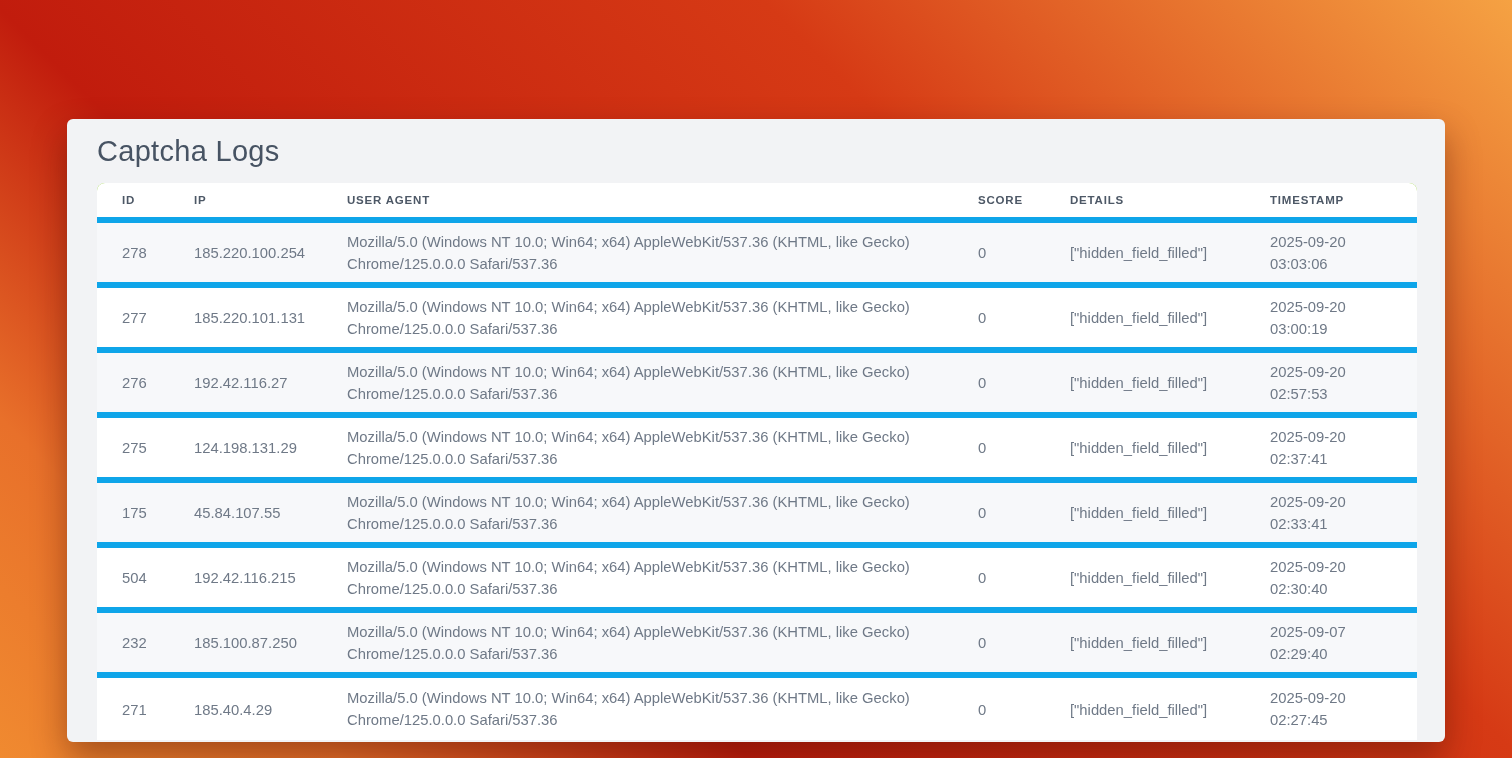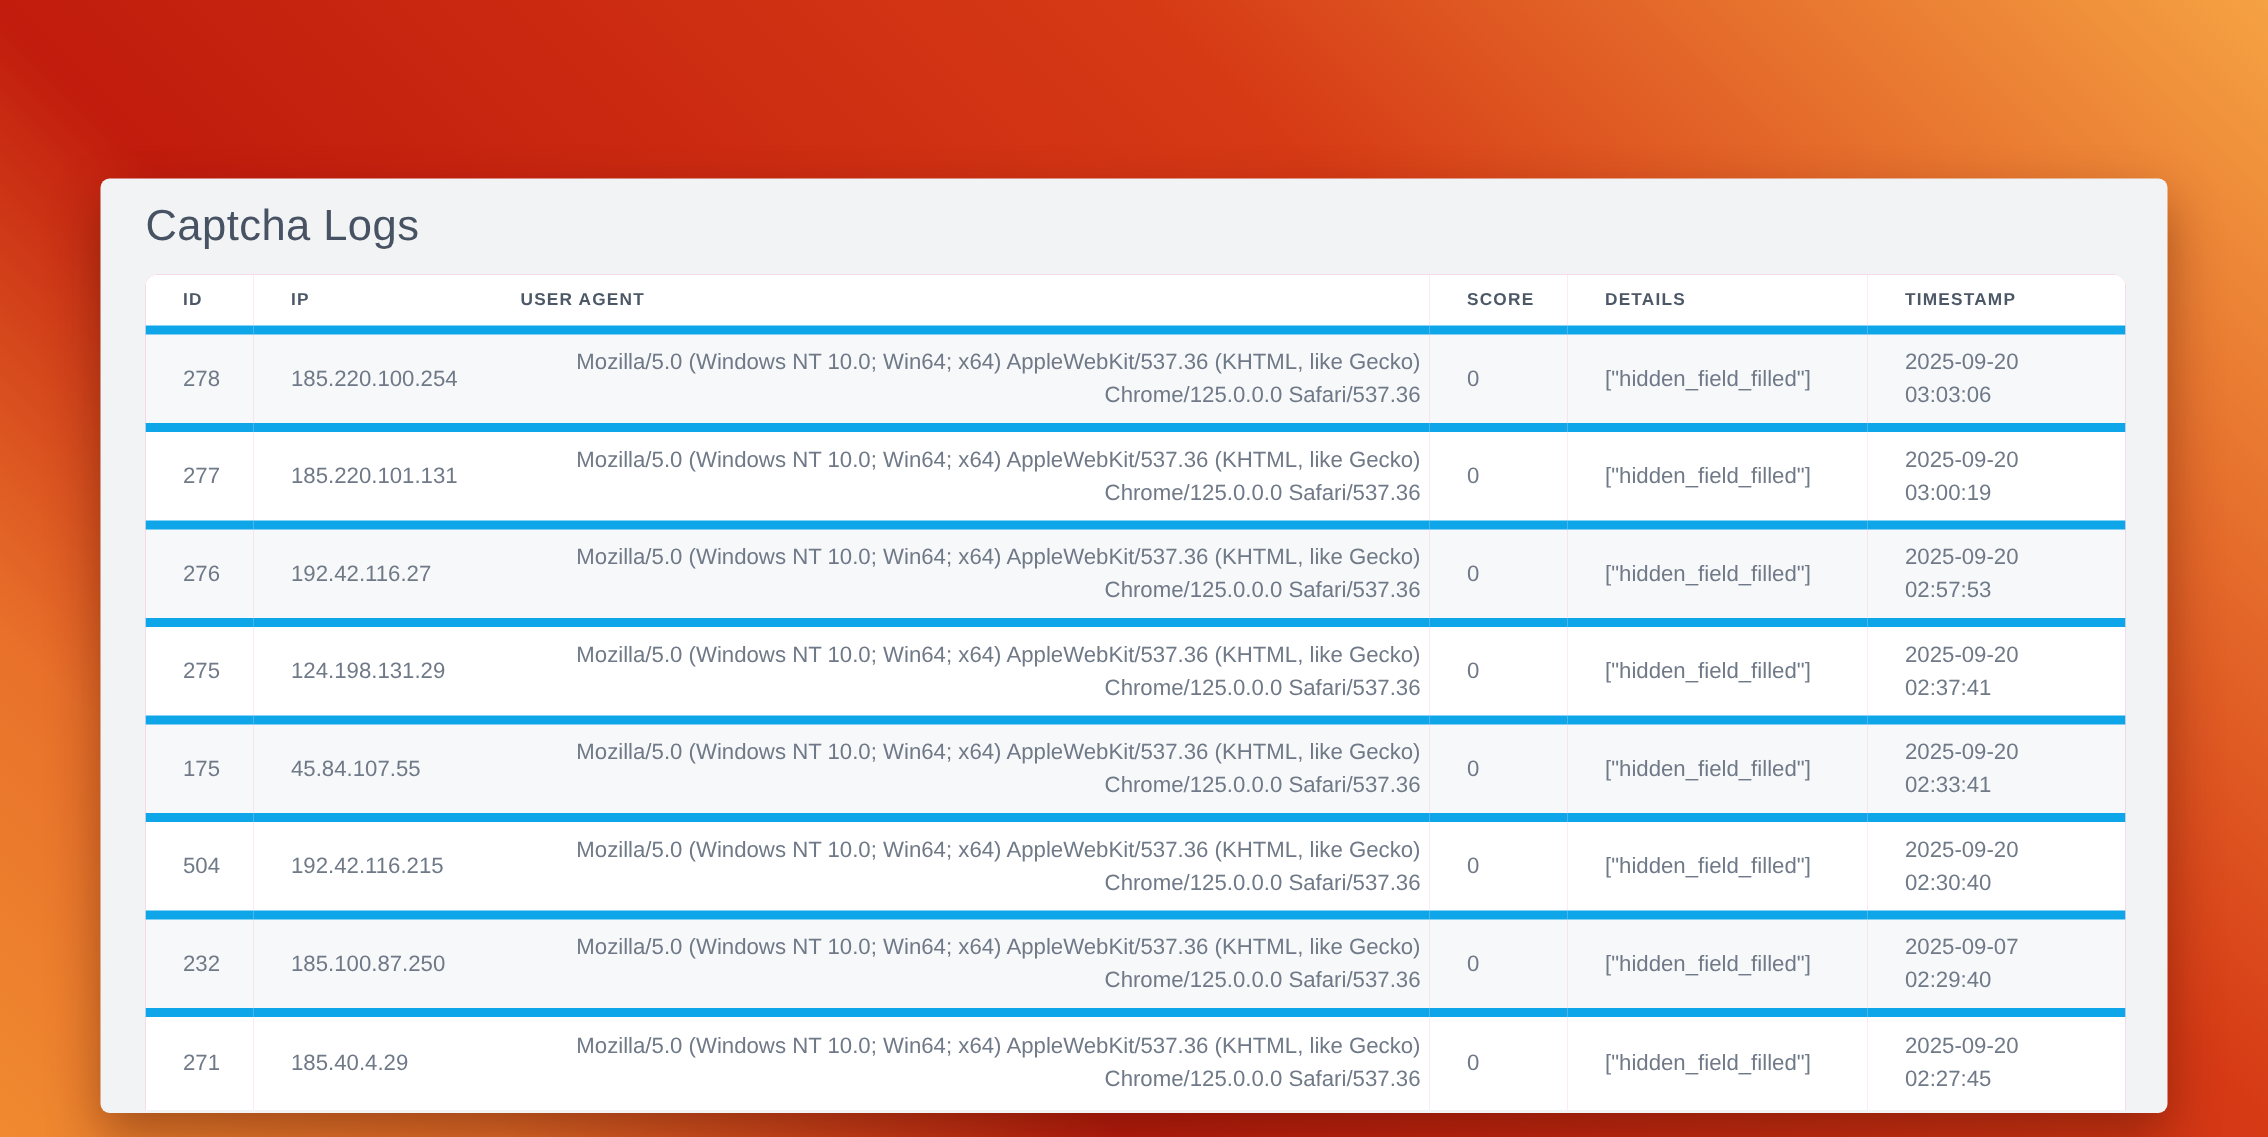--- a/index.html
+++ b/index.html
@@ -26,21 +26,21 @@
   .card-title {
     margin: 15px 0 0 30px;
     font-size: 29px;
     font-weight: 500;
     line-height: 34px;
     letter-spacing: 0.3px;
     color: #475363;
   }
   .table-wrap {
     margin: 15px 28px 0 30px;
-    background: #f9a8d4;
+    background: #84cc16;
     border-radius: 8px 8px 0 0;
     overflow: hidden;
   }
   table {
     width: 100%;
     border-collapse: collapse;
     table-layout: fixed;
   }
   col.c-id        { width: 72px; }
   col.c-ip        { width: 153px; }
@@ -66,21 +66,21 @@
   tbody tr:nth-child(even) { background: #ffffff; }
   td {
     height: 65px;
     padding: 0 4px 0 25px;
     vertical-align: middle;
     font-size: 14.8px;
     line-height: 22px;
     color: #6f7987;
   }
   .cell-inner { display: inline-block; vertical-align: middle; }
-  .col-user_agent .cell-inner { max-width: 600px; text-align: right; }
+  .col-user_agent .cell-inner { max-width: 600px; }
   .col-timestamp  .cell-inner { max-width: 105px; }
 </style>
 </head>
 <body>
 
 <div class="page">
   <div class="card">
     <h1 class="card-title">Captcha Logs</h1>
     <div class="table-wrap">
       <table>

